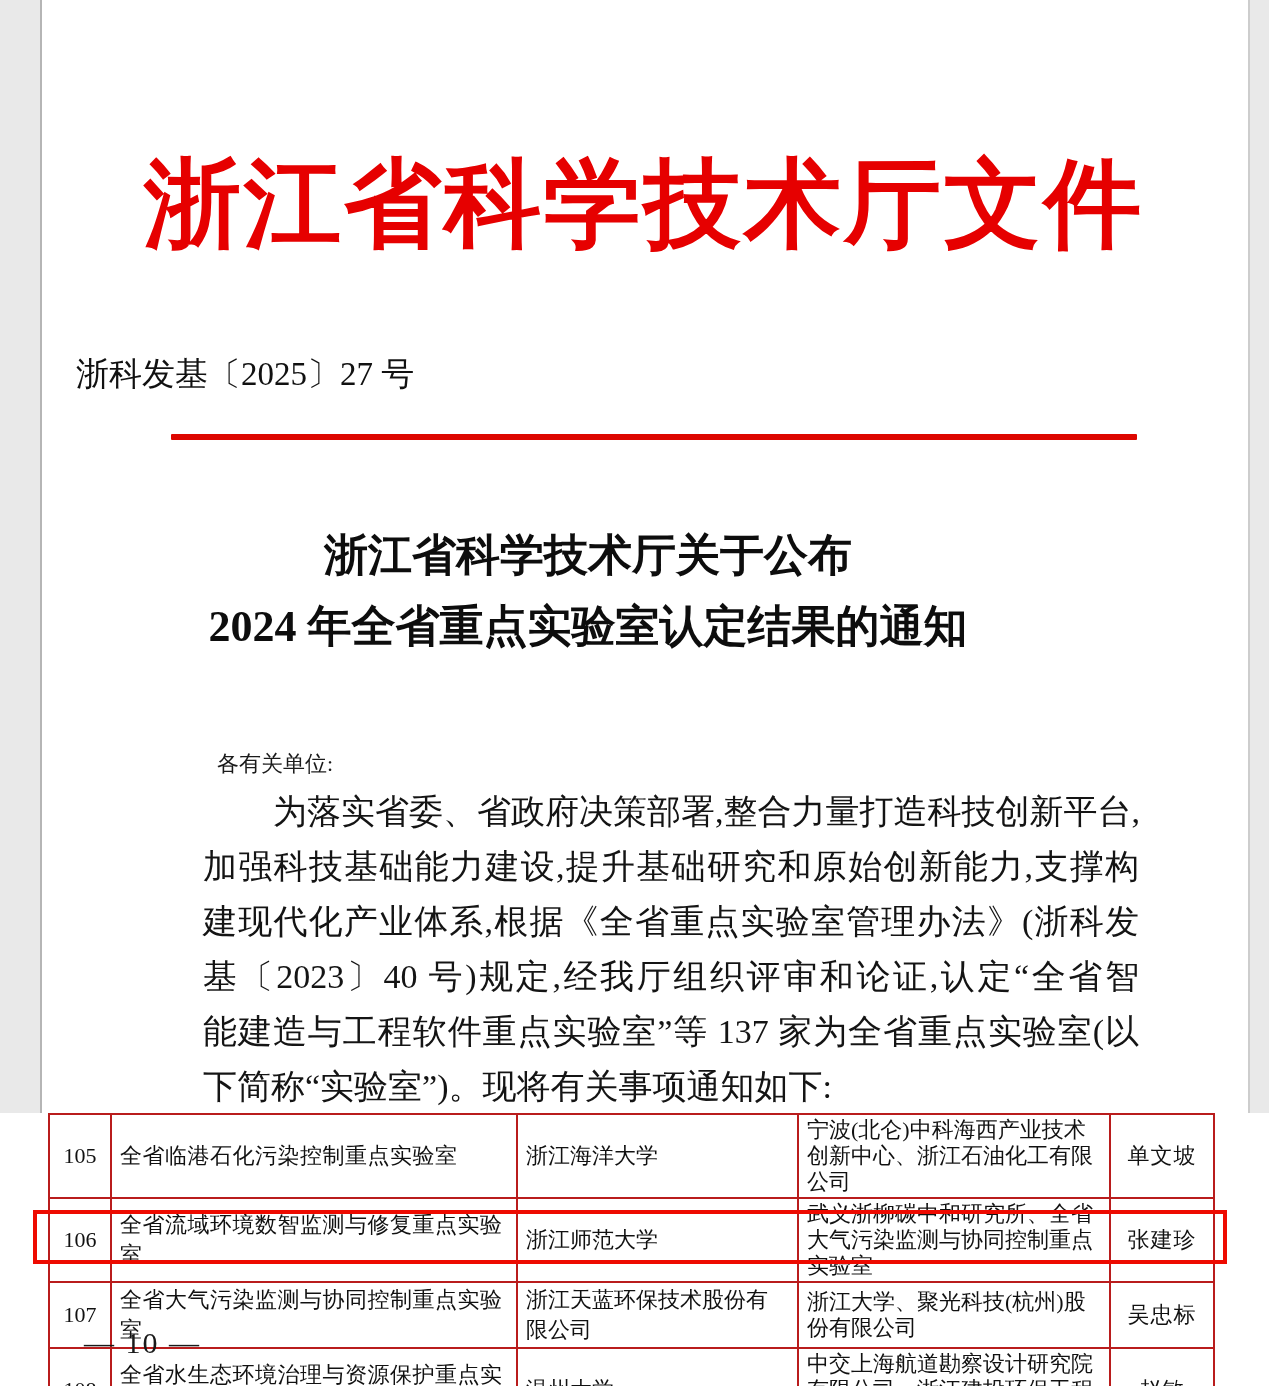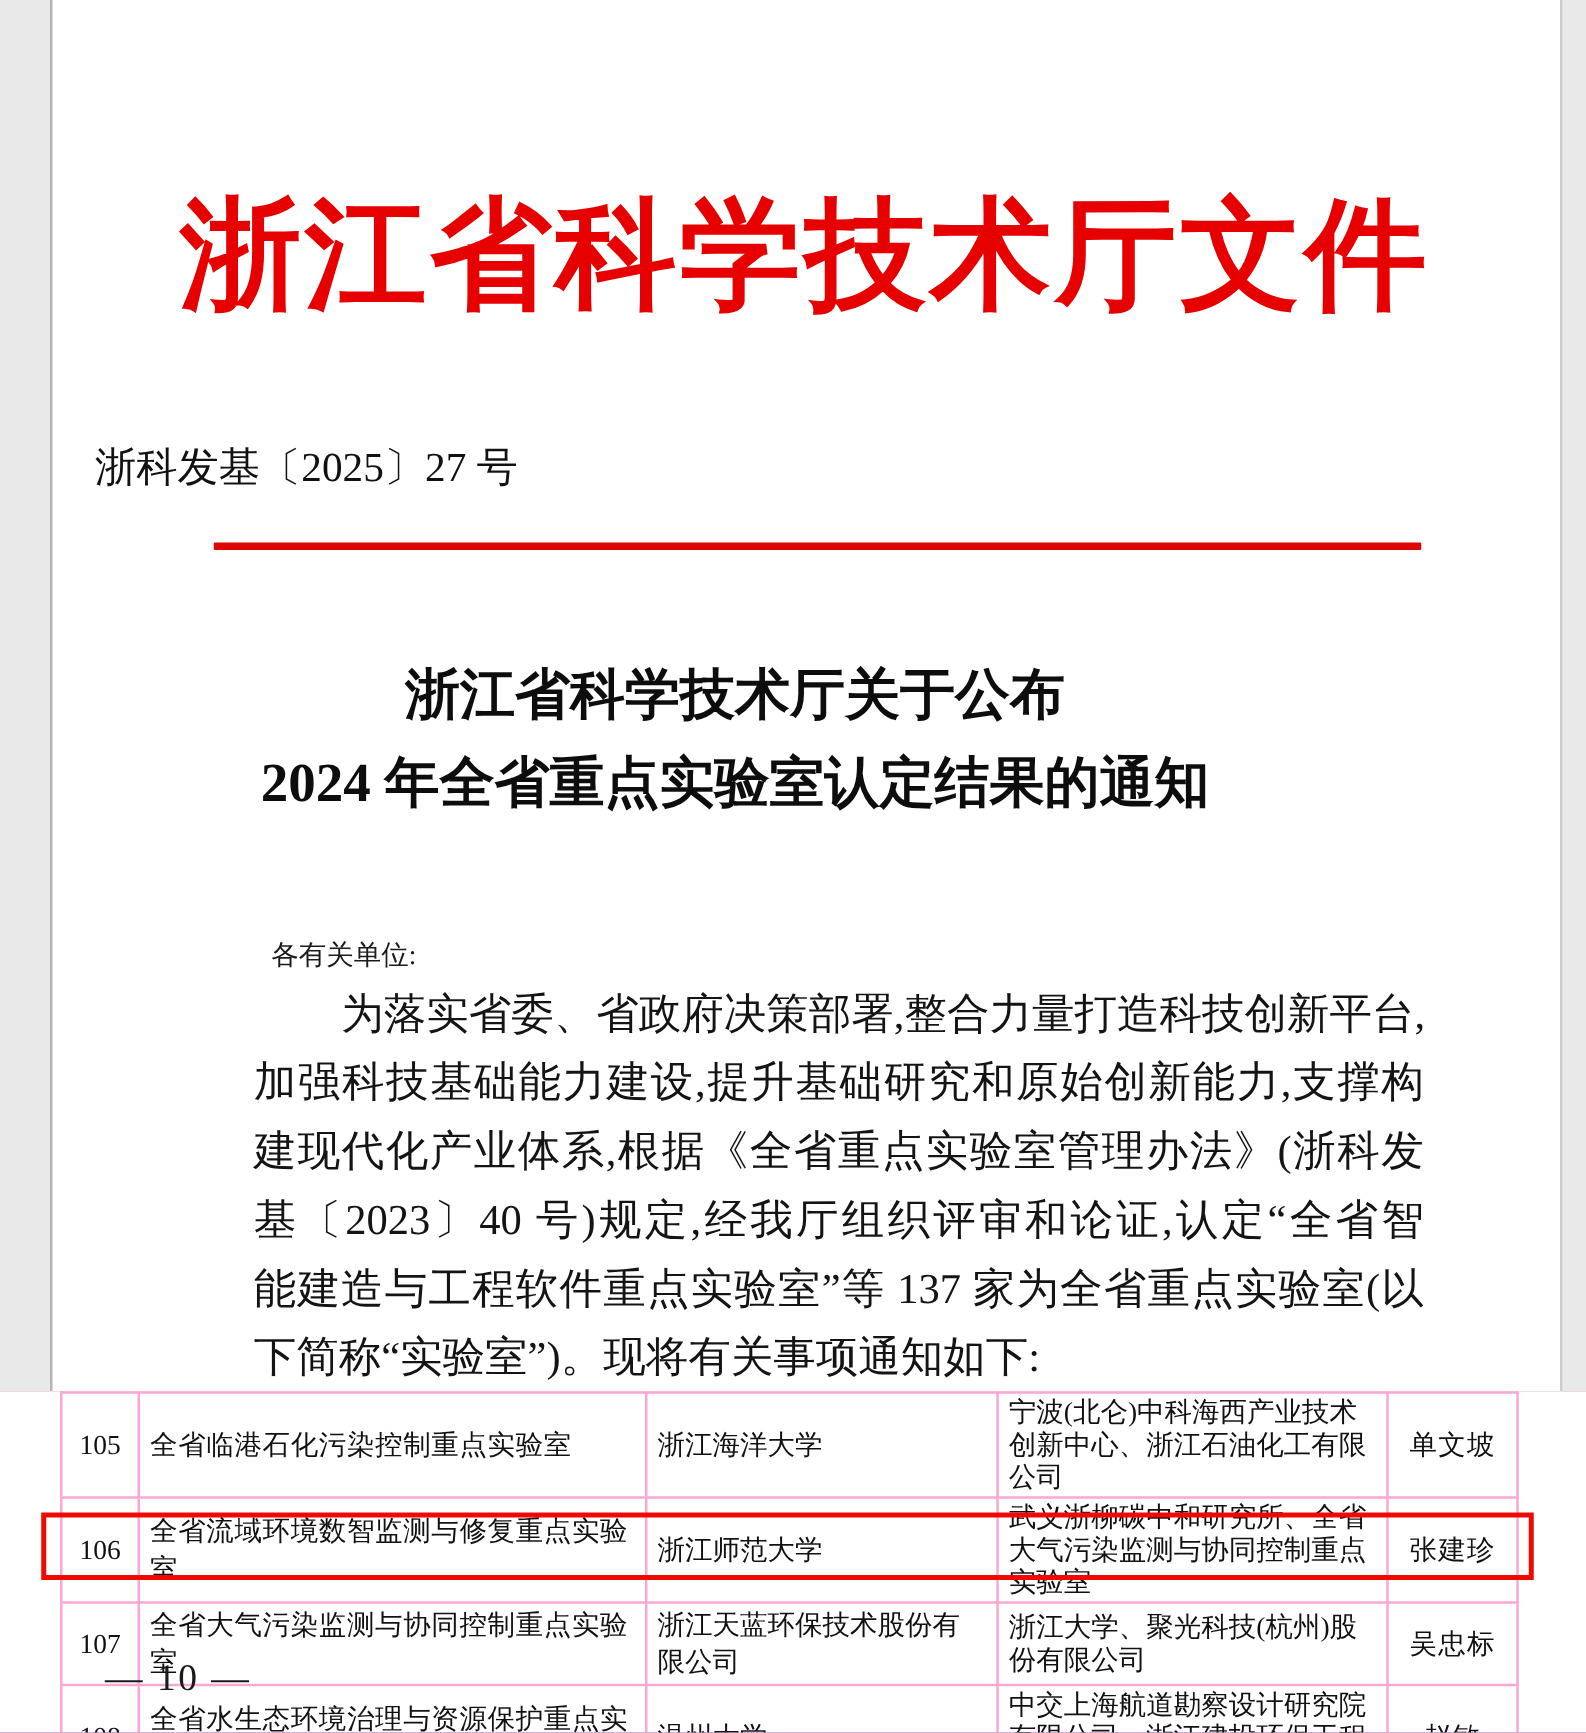--- a/index.html
+++ b/index.html
@@ -54,21 +54,21 @@
   
   .bottom-section {
     position:absolute; left:0; top:1113px; width:1269px; height:273px;
     background:#ffffff;
   }
   table.labs {
     position:absolute; left:48px; top:0; width:1165px;
     border-collapse:collapse; table-layout:fixed;
   }
   table.labs td {
-    border:2px solid #f9a8d4; padding:2px 8px;
+    border:2px solid #b91c1c; padding:2px 8px;
     font-size:22px; color:#111; overflow:hidden;
   }
   td.c-no { text-align:center; font-family:"Liberation Serif",serif; }
   td.c-lab { padding-left:22px; letter-spacing:0.5px; }
   td.c-host { padding-left:14px; }
   td.c-partners { font-size:21px; line-height:26px; padding:3px 10px; }
   td.c-director { text-align:center; letter-spacing:1px; }
   tr.r-105 { height:49px; } tr.r-106 { height:48px; }
   tr.r-107 { height:50px; } tr.r-108 { height:51px; }
   .highlight-box {

